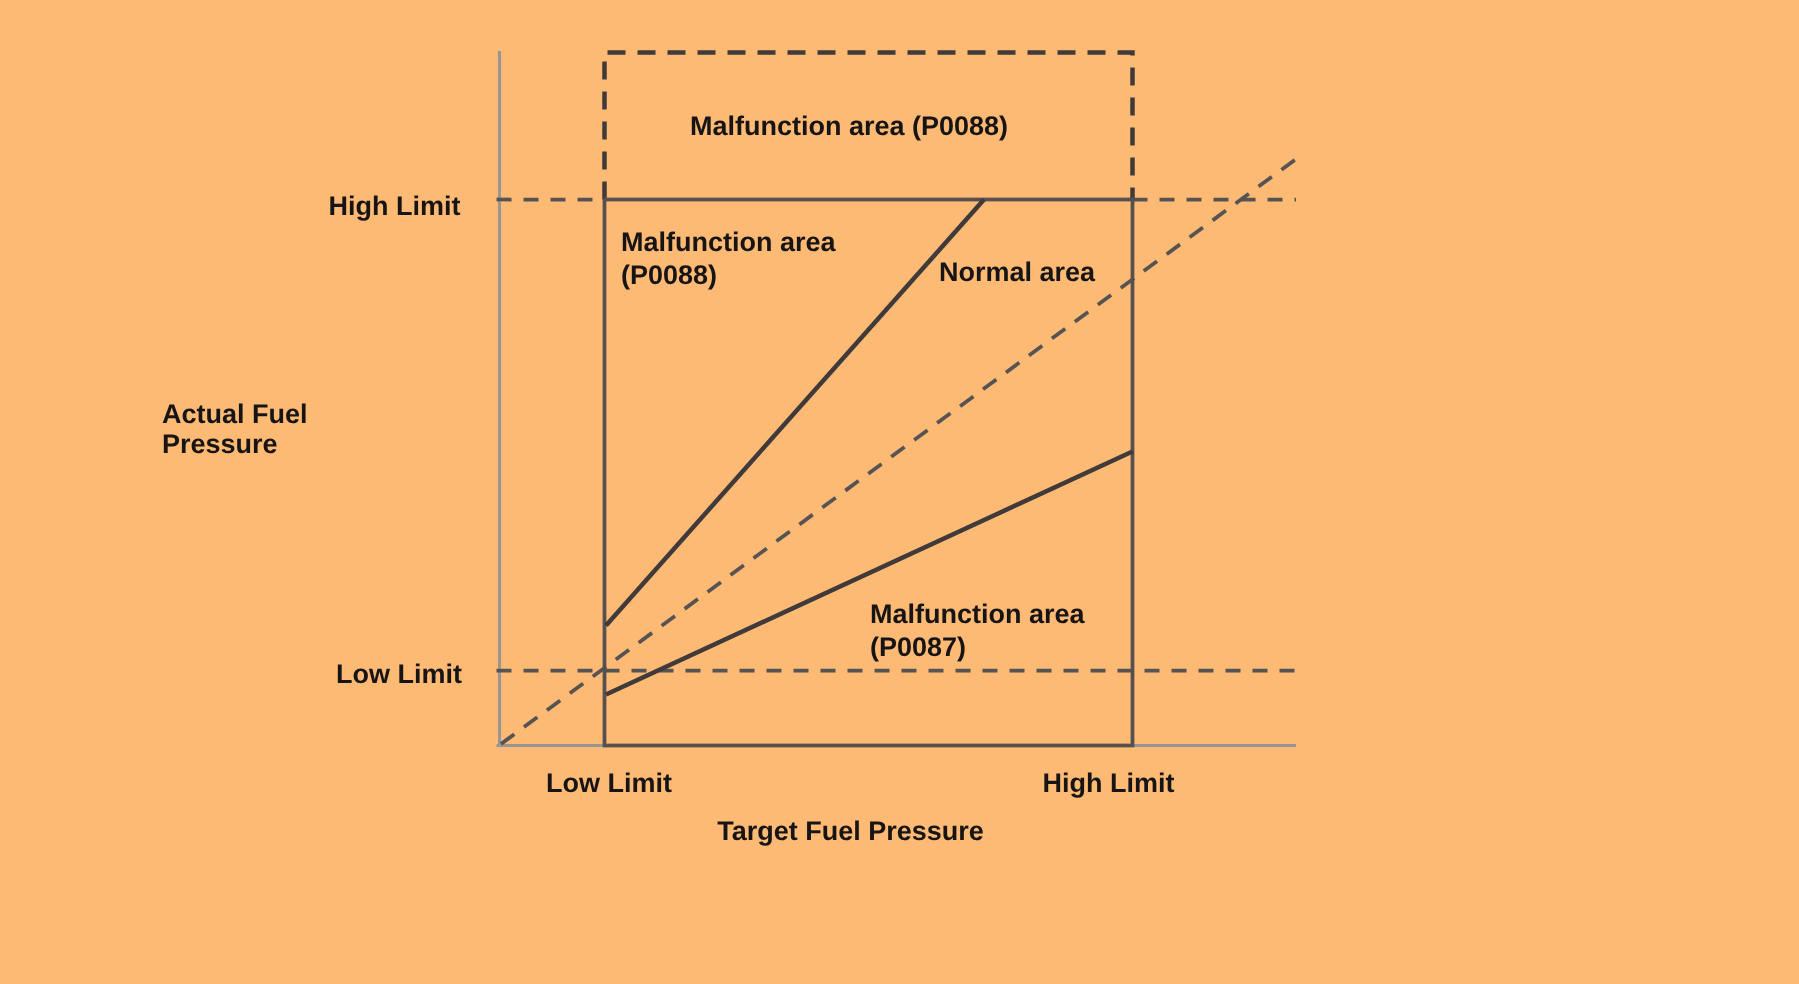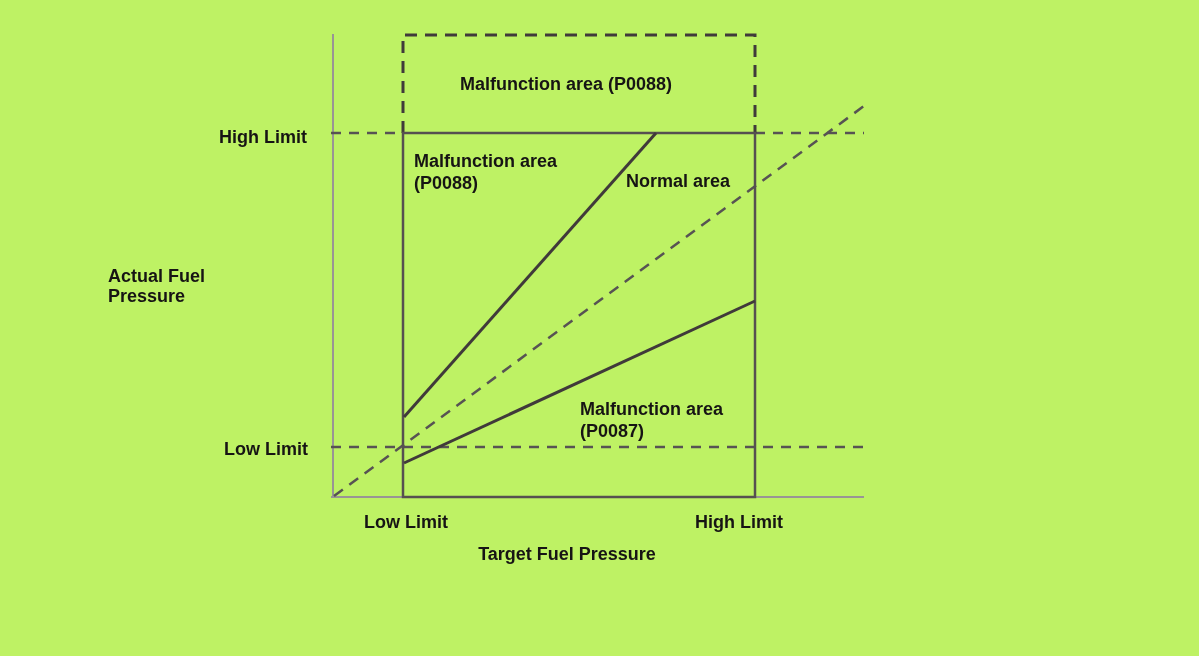--- a/index.html
+++ b/index.html
@@ -4,21 +4,21 @@
 <style>
   html, body {
     margin: 0;
     padding: 0;
     background: #ffffff;
   }
   .canvas {
     position: relative;
     width: 1199px;
     height: 656px;
-    background: #bef264;
+    background: #fdba74;
     overflow: hidden;
     font-family: "Liberation Sans", sans-serif;
   }
   svg text {
     font-family: "Liberation Sans", sans-serif;
     font-weight: bold;
     font-size: 18px;
     fill: #161414;
   }
 </style>

